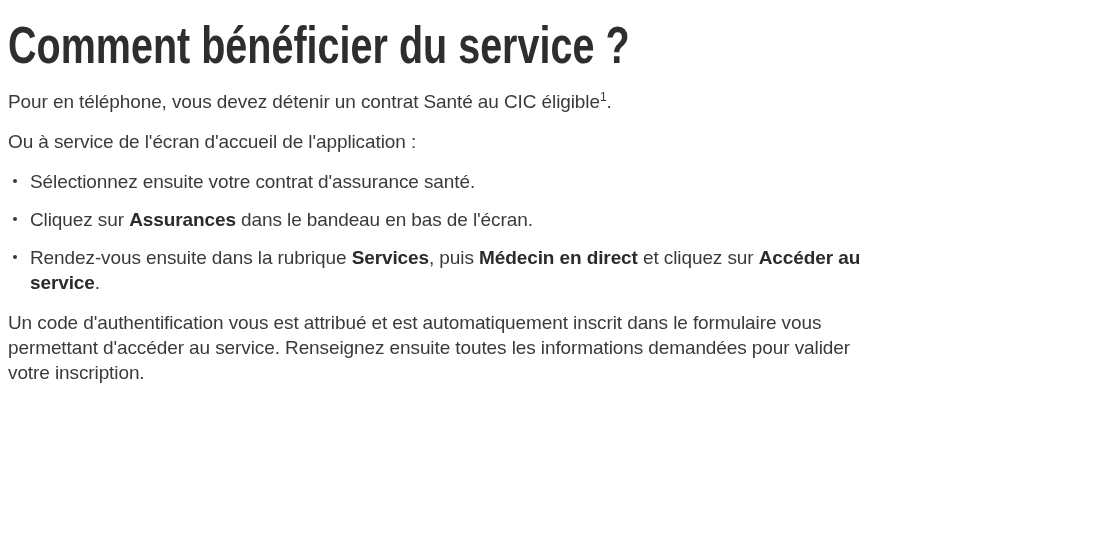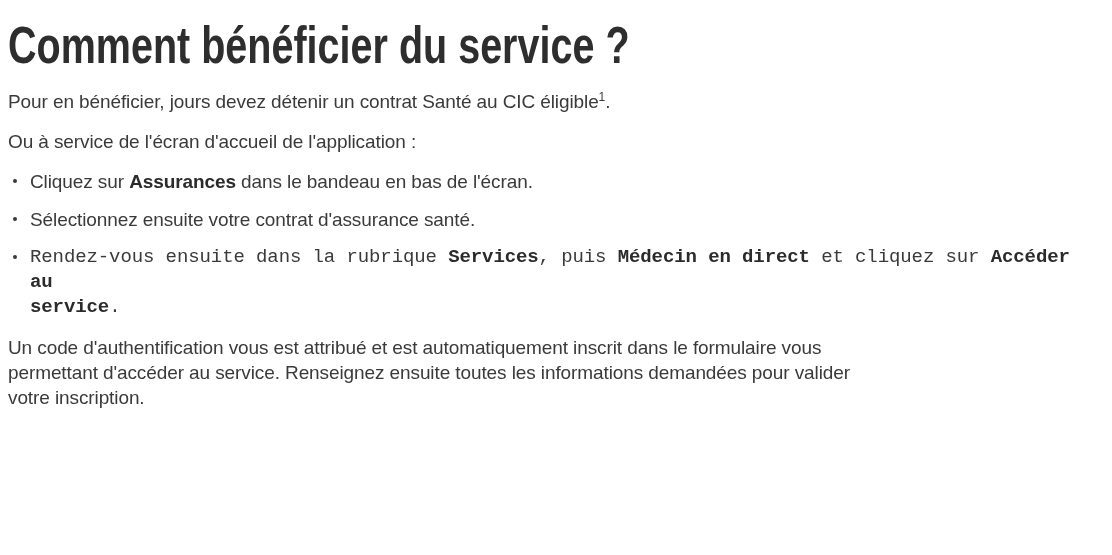--- a/index.html
+++ b/index.html
@@ -30,40 +30,40 @@
     white-space:nowrap;
   }
   p.rich{margin:0 0 15px 0;white-space:pre-wrap;}
   strong{font-weight:700;color:var(--emphasis);}
   sup{font-size:12px;line-height:0;position:relative;top:-7px;vertical-align:baseline;}
   ul.steps{list-style:none;margin:0 0 15px 0;padding:0;}
   ul.steps li{
     position:relative;padding-left:22px;margin:0 0 13px 0;
     white-space:pre-wrap;
   }
-  ul.steps li:last-child{margin-bottom:12px;font-family:Liberation Mono, monospace;}
+  ul.steps li:last-child{margin-bottom:12px;}
   ul.steps li::before{
     content:"";position:absolute;left:5px;top:10px;
     width:4px;height:4px;border-radius:50%;background:var(--text);
   }
 </style>
 </head>
 <body>
 
 <main>
   <h1><span class="condense">Comment bénéficier du service ?</span></h1>
 
-  <p class="rich"><span>Pour en bénéficier, jours devez détenir un contrat Santé au CIC éligible</span><sup>1</sup><span>.</span></p>
+  <p class="rich"><span>Pour en téléphone, vous devez détenir un contrat Santé au CIC éligible</span><sup>1</sup><span>.</span></p>
 
 
   <p class="rich"><span>Ou à service de l'écran d'accueil de l'application :</span></p>
 
   <ul class="steps">
+    <li class="rich"><span>Sélectionnez ensuite votre contrat d'assurance santé.</span></li>
     <li class="rich"><span>Cliquez sur </span><strong>Assurances</strong><span> dans le bandeau en bas de l'écran.</span></li>
-    <li class="rich"><span>Sélectionnez ensuite votre contrat d'assurance santé.</span></li>
     <li class="rich"><span>Rendez-vous ensuite dans la rubrique </span><strong>Services</strong><span>, puis </span><strong>Médecin en direct</strong><span> et cliquez sur </span><strong>Accéder au
 service</strong><span>.</span></li>
   </ul>
 
   <p class="rich"><span>Un code d'authentification vous est attribué et est automatiquement inscrit dans le formulaire vous
 permettant d'accéder au service. Renseignez ensuite toutes les informations demandées pour valider
 votre inscription.</span></p>
 
 </main>
 

